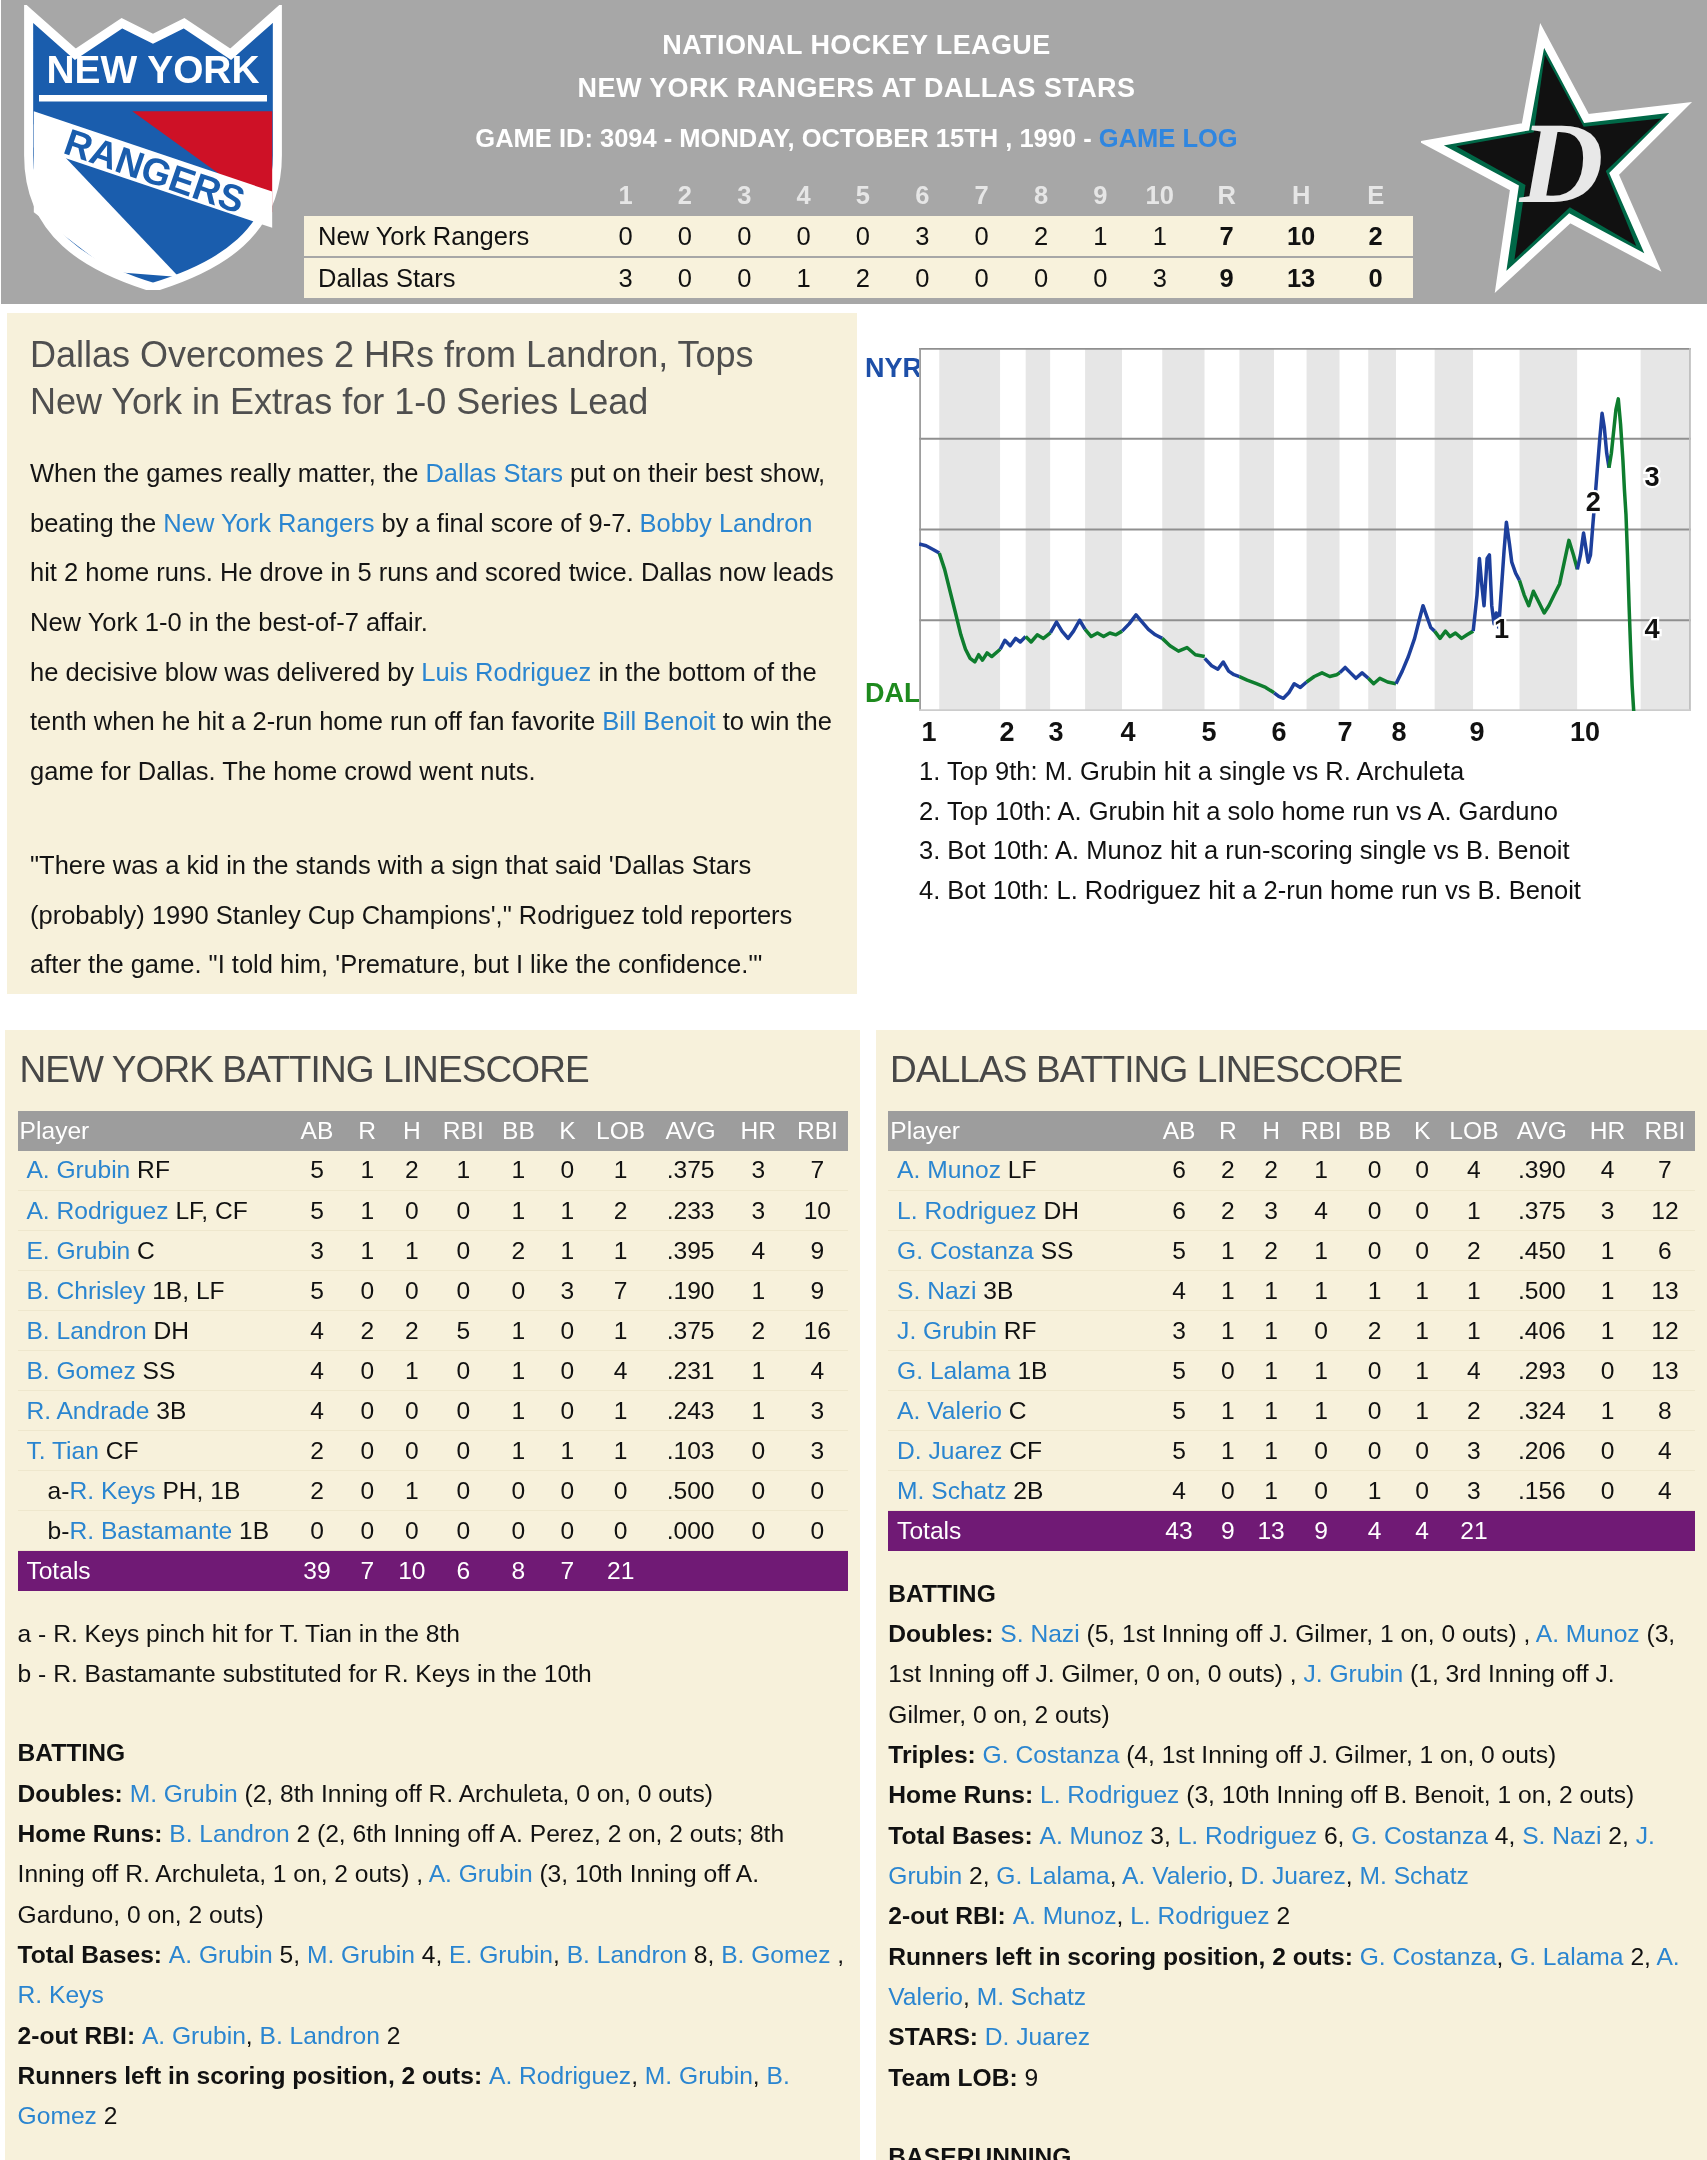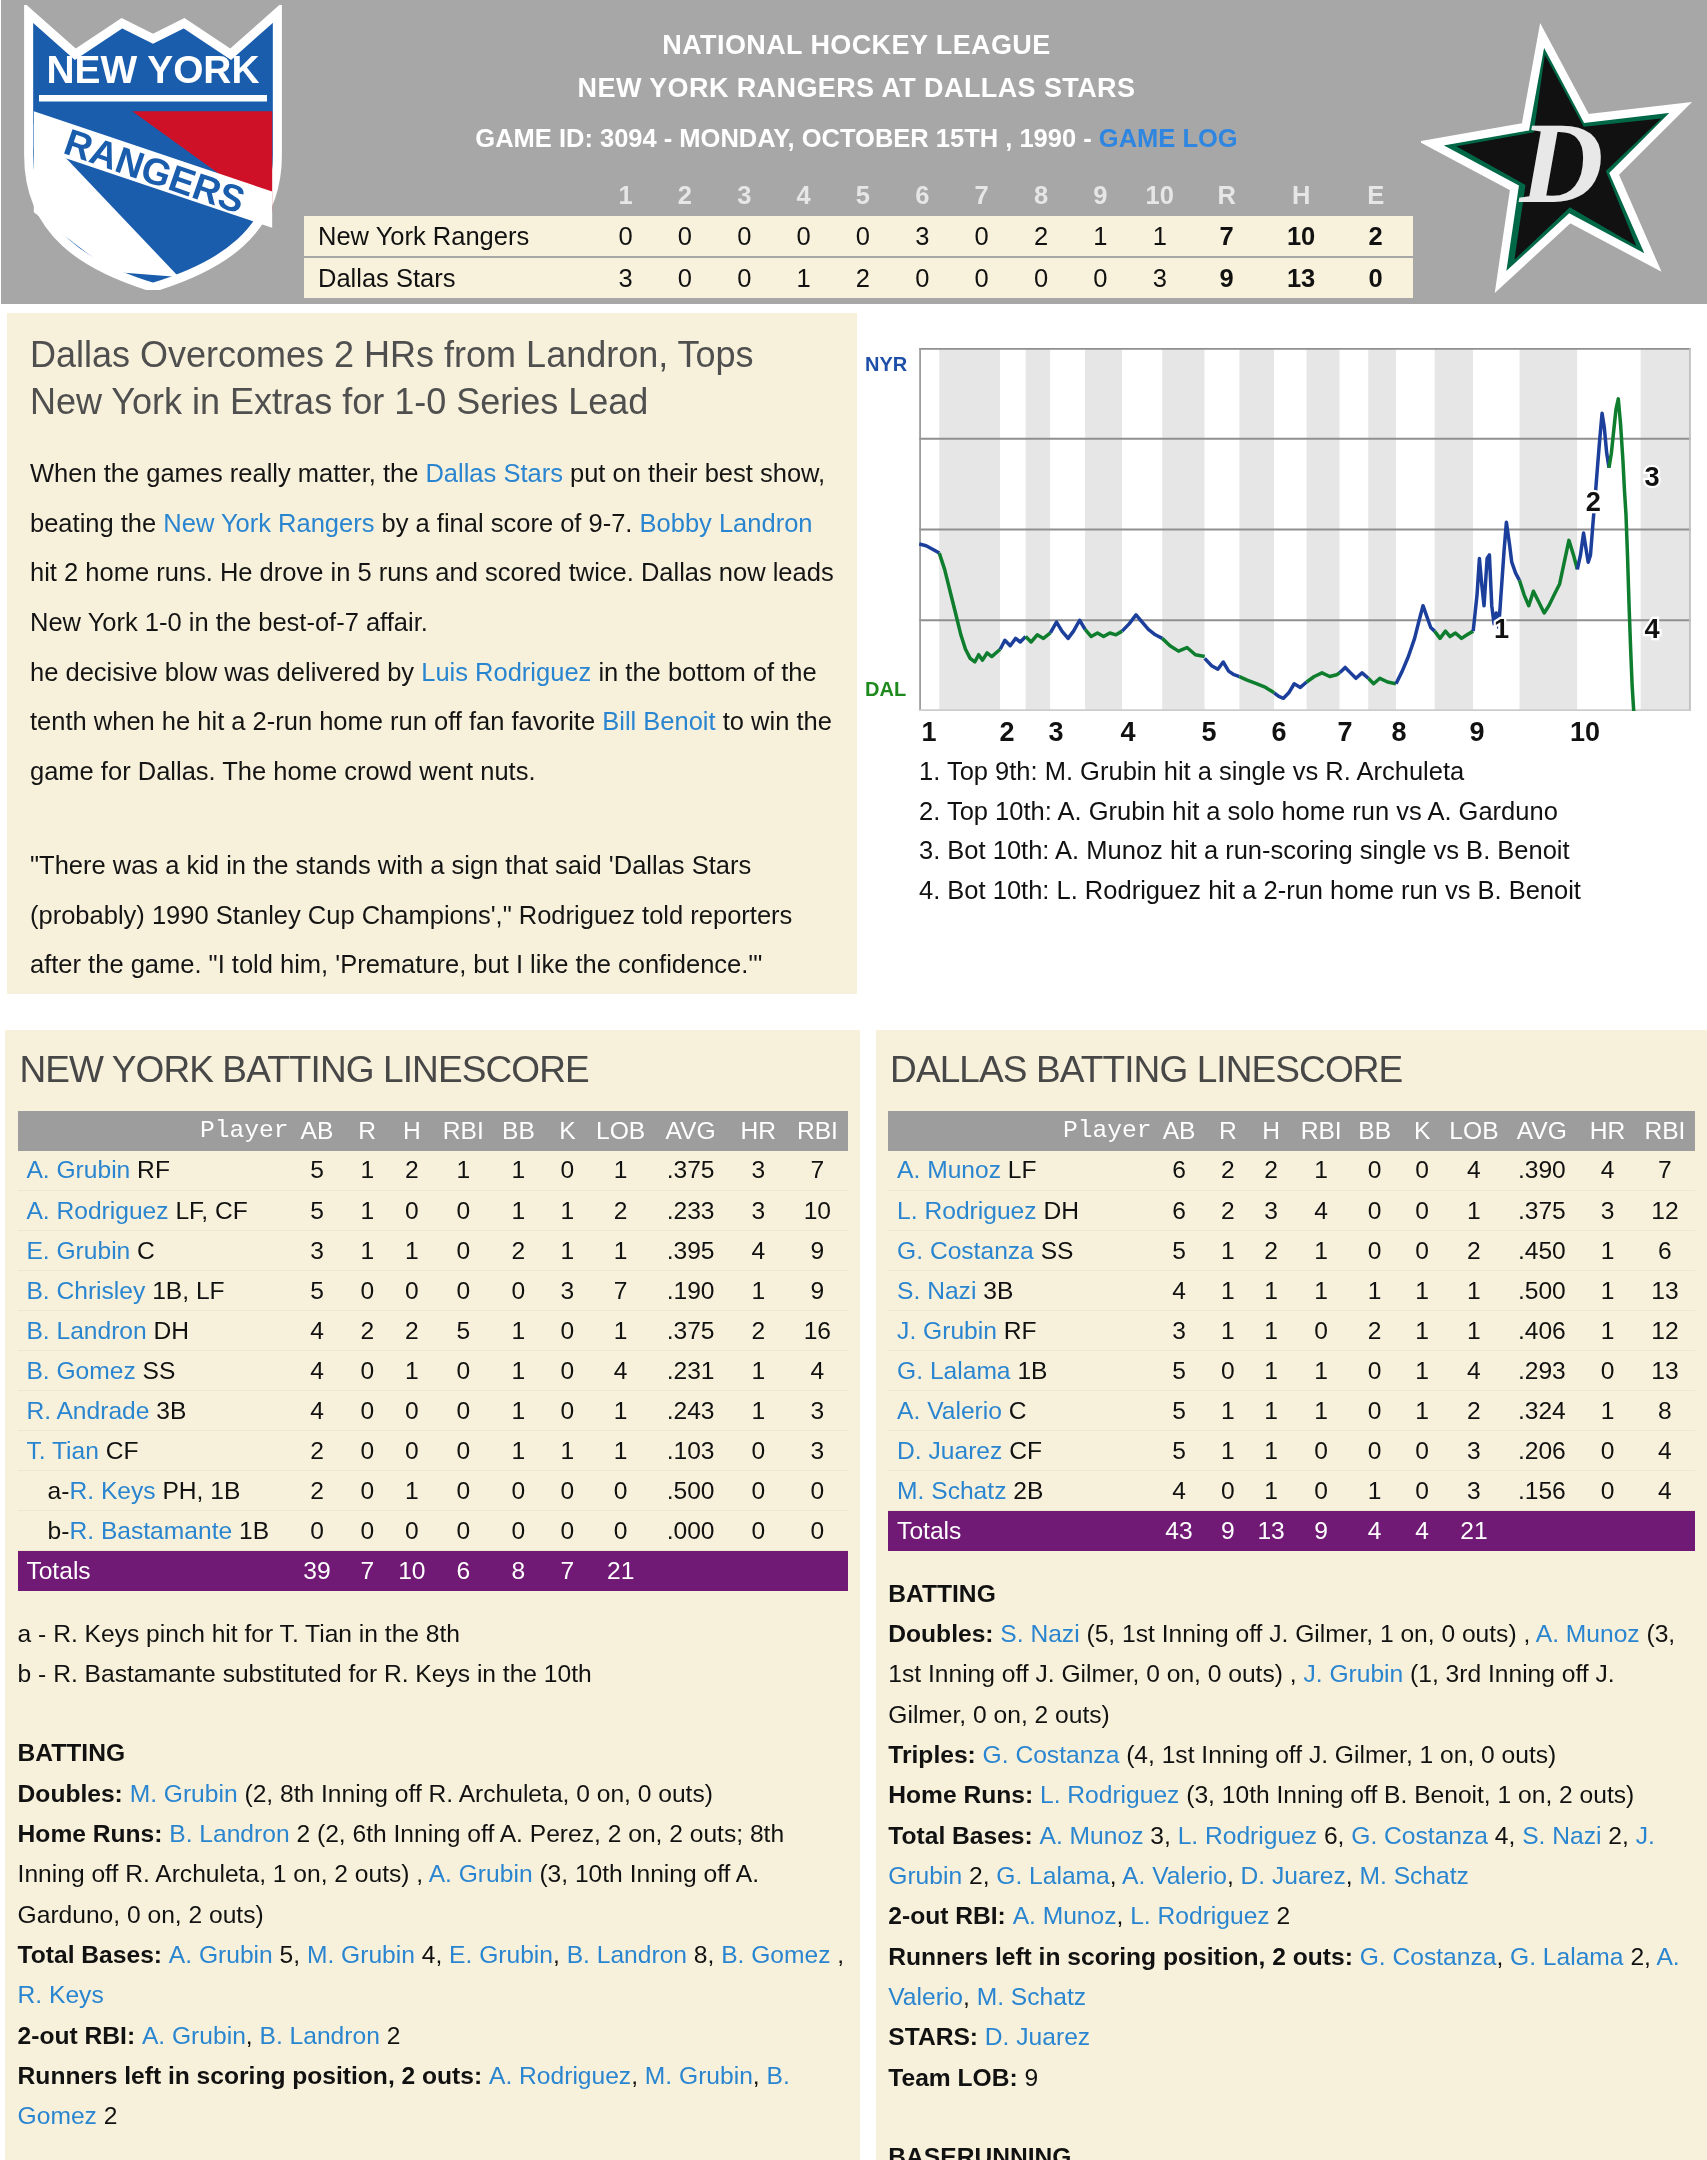--- a/index.html
+++ b/index.html
@@ -30,38 +30,38 @@
   .article { position:absolute; left:7px; top:313px; width:850px; height:681px; background:#f7f1db; padding:19.3px 23px; }
   .headline { font-size:36px; color:#4f4f4f; line-height:1.3; font-weight:400; }
   .article-body { margin-top:23px; font-size:25.5px; line-height:1.95; color:#141414; }
   .para { margin:0; }
   .para.gap { margin-top:44px; }
   .lnk { color:#2a85d0; text-decoration:none; }
 
   
   .chart-wrap { position:absolute; left:865px; top:334px; width:843px; height:614px; }
   .plot-area { position:absolute; left:54px; top:14px; width:772px; height:363px; }
-  .axis-team { position:absolute; font-size:20px; font-weight:bold; left:0; width:51px; text-align:left; }
+  .axis-team { position:absolute; font-size:27px; font-weight:bold; left:0; width:51px; text-align:left; }
   .axis-nyr { top:19.3px; color:#1d4fa8; }
   .axis-dal { top:344px; color:#1e8a1e; }
   .xticks { position:absolute; left:54px; top:383px; width:772px; height:35px; }
   .xtick { position:absolute; transform:translateX(-30%); font-size:27px; font-weight:bold; color:#111; }
   .chart-legend { position:absolute; left:54px; top:423px; width:781px; font-size:25.5px; color:#111; }
   .legend-line { margin-bottom:10.5px; }
   .ann { font-size:31px; font-weight:bold; fill:#111; paint-order:stroke; stroke:#ffffff; stroke-width:5px; }
 
   
   .panel { position:absolute; top:1030px; bottom:0; background:#f7f1db; padding:14px 12.3px; }
   .panel-left  { left:5.3px;  width:855px; }
   .panel-right { left:876px; width:831px; }
   .section-title { font-size:37px; color:#474747; font-weight:400; letter-spacing:-0.9px; margin:5.3px 0 19.3px 1.8px; }
 
   .bat-table { width:100%; border-collapse:collapse; table-layout:fixed; font-size:24.6px; }
   .bat-table th { background:#9d9d9d; color:#ffffff; font-weight:400; height:40px; text-align:center; }
-  .bat-table th.ph { text-align:right; padding-left:20px;font-family:Liberation Mono, monospace; }
+  .bat-table th.ph { text-align:left; padding-left:2px; }
   .bat-table td { height:40px; text-align:center; border-bottom:1.8px solid #eee7cd; color:#111; }
   .bat-table td.player { text-align:left; padding-left:8.8px; white-space:nowrap; overflow:hidden; }
   .bat-table td.player.ind { padding-left:30px; }
   .bat-table tr.totals td { background:#701a75; color:#ffffff; border-bottom:none; }
   .bat-table tr.totals td.player { font-weight:400; }
   .pos { color:#111; }
   col.c-pl { width:31%; } col.c-ab { width:6.5%; } col.c-r { width:5%; } col.c-h { width:5.2%; }
   col.c-rbi { width:6.6%; } col.c-bb { width:6%; } col.c-k { width:5.2%; } col.c-lob { width:7%; }
   col.c-avg { width:9%; } col.c-hr { width:6.5%; } col.c-rbi2 { width:7%; }
 

